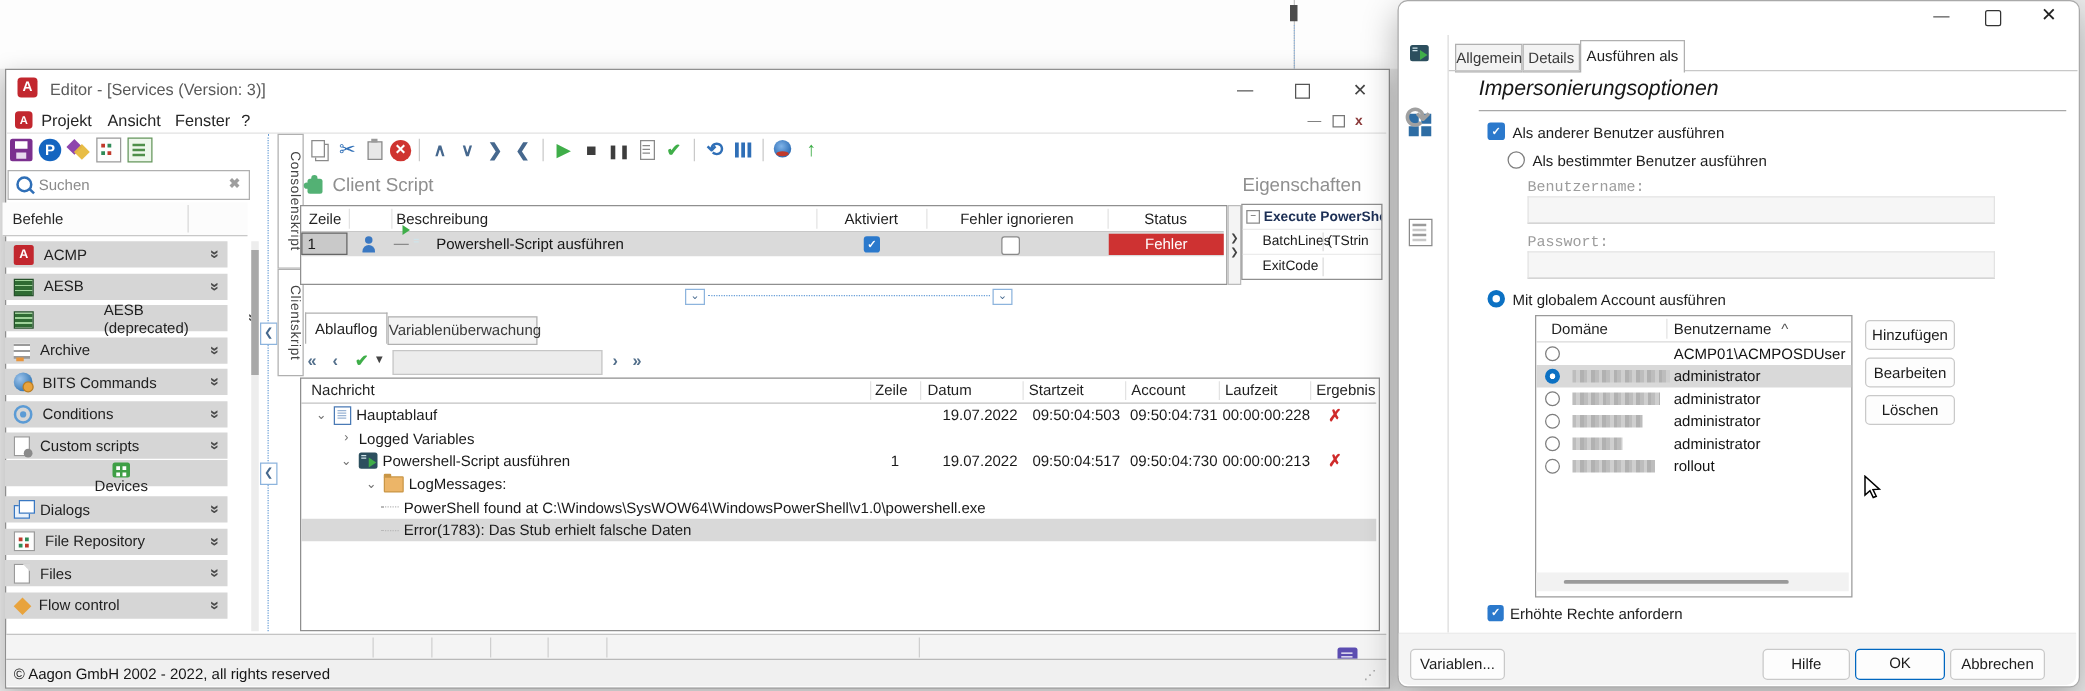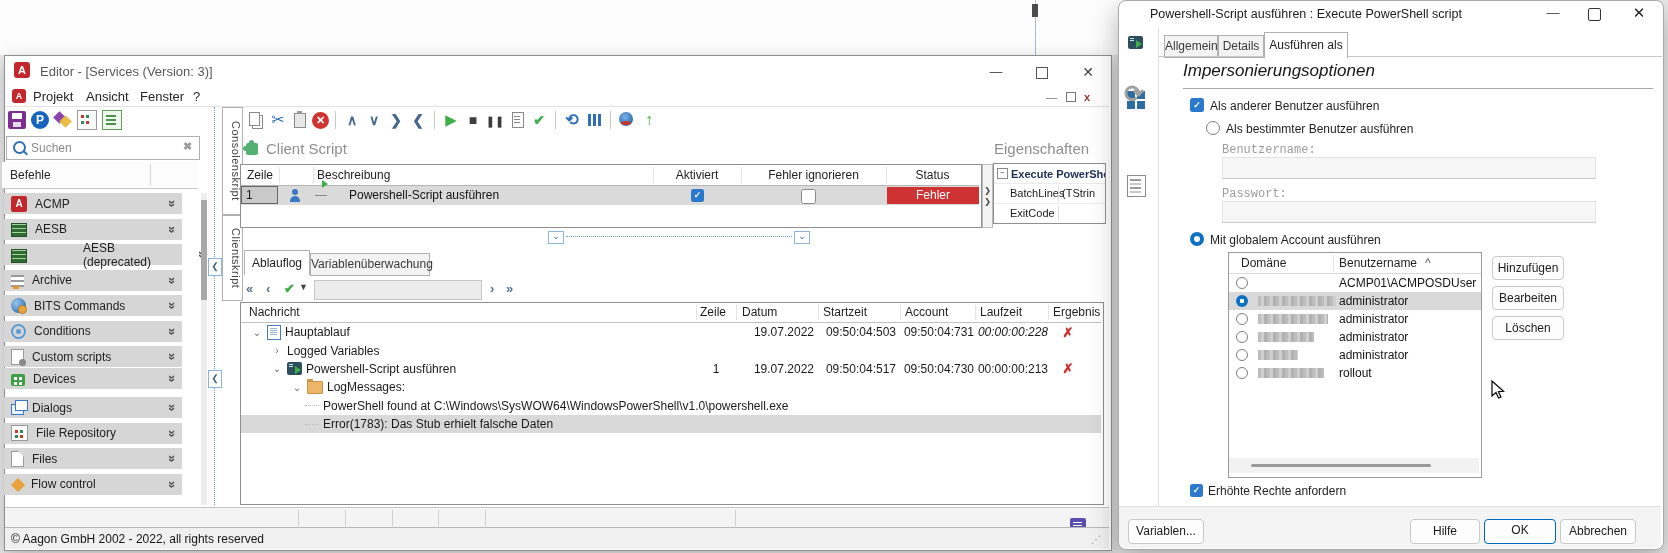--- a/index.html
+++ b/index.html
@@ -225,21 +225,21 @@
       <div class="sb-item" style="top: 320.5px;">
         <span class="si si-conditions"></span>
         <span class="sb-label">Conditions</span>
         <span class="sb-chev">»</span>
       </div>
       <div class="sb-item" style="top: 346px;">
         <span class="si si-custom-scripts"></span>
         <span class="sb-label">Custom scripts</span>
         <span class="sb-chev">»</span>
       </div>
-      <div class="sb-item" style="top: 368px;">
+      <div class="sb-item" style="top: 368px; flex-direction: column;">
         <span class="si si-devices"></span>
         <span class="sb-label">Devices</span>
         <span class="sb-chev">»</span>
       </div>
       <div class="sb-item" style="top: 397px;">
         <span class="si si-dialogs"></span>
         <span class="sb-label">Dialogs</span>
         <span class="sb-chev">»</span>
       </div>
       <div class="sb-item" style="top: 422.5px;">
@@ -377,21 +377,21 @@
     <div id="log-rows" style="position:absolute;left:0;top:20px;width:860px;">
         <div class="lrow">
           <span class="ltree" style="padding-left: 10px;">
             <span class="exp">⌄</span>
             <span class="notebook"></span>
             <span>Hauptablauf</span>
           </span>
           <span class="lcol" style="left: 497px; width: 76px; text-align: right;">19.07.2022</span>
           <span class="lcol" style="left: 579px; width: 76px; text-align: right;">09:50:04:503</span>
           <span class="lcol" style="left: 661px; width: 72px; text-align: right;">09:50:04:731</span>
-          <span class="lcol" style="left: 727px; width: 80px; text-align: right; font-style: italic;">00:00:00:228</span>
+          <span class="lcol" style="left: 727px; width: 80px; text-align: right;">00:00:00:228</span>
           <span class="lcol err-x" style="left: 812px; width: 30px;">✗</span>
         </div>
         <div class="lrow">
           <span class="ltree" style="padding-left: 30px;">
             <span class="exp">›</span>
             <span>Logged Variables</span>
           </span>
         </div>
         <div class="lrow">
           <span class="ltree" style="padding-left: 30px;">
@@ -439,21 +439,20 @@
   <div class="abs debug-icon" style="left:1070px;top:506px;"></div>
 
   <div class="abs" style="left:5px;top:527px;width:1104px;height:21px;background:#f0f0f0;border-top:1px solid #b9b9b9;">
     <span class="abs" style="left:6px;top:4px;font-size:12px;color:#161616;">© Aagon GmbH 2002 - 2022, all rights reserved</span>
     <span class="abs grip" style="left:1086px;top:6px;">⋰</span>
   </div>
 
   <div class="abs" id="dialog"></div>
 
   <div class="abs ps-icon" style="left:1128px;top:8px;"></div>
-  <div class="abs" style="left:1150px;top:7px;font-size:12.5px;color:#1b1b1b;">Powershell-Script ausführen : Execute PowerShell script</div>
   <div class="abs glyph-btn" style="left:1544px;top:5px;width:18px;">—</div>
   <div class="abs" style="left:1588px;top:8px;width:11px;height:11px;border:1px solid #333;border-radius:2px;"></div>
   <div class="abs glyph-btn" style="left:1630px;top:5px;width:18px;font-size:15px;color:#222;">✕</div>
 
   <div class="abs gutter-grid" style="left:1127px;top:50px;"></div>
   <div class="abs" style="left:1124px;top:80px;font-size:24px;color:#a0a0a0;font-weight:bold;">⟳</div>
   <div class="abs gutter-form" style="left:1127px;top:116px;"></div>
   <div class="abs" style="left:1158px;top:28px;width:1px;height:478px;background:#dcdcdc;"></div>
 
   <div class="tab inactive" style="left:1164px;top:35px;width:52px;height:21px;line-height:21px;">Allgemein</div>

